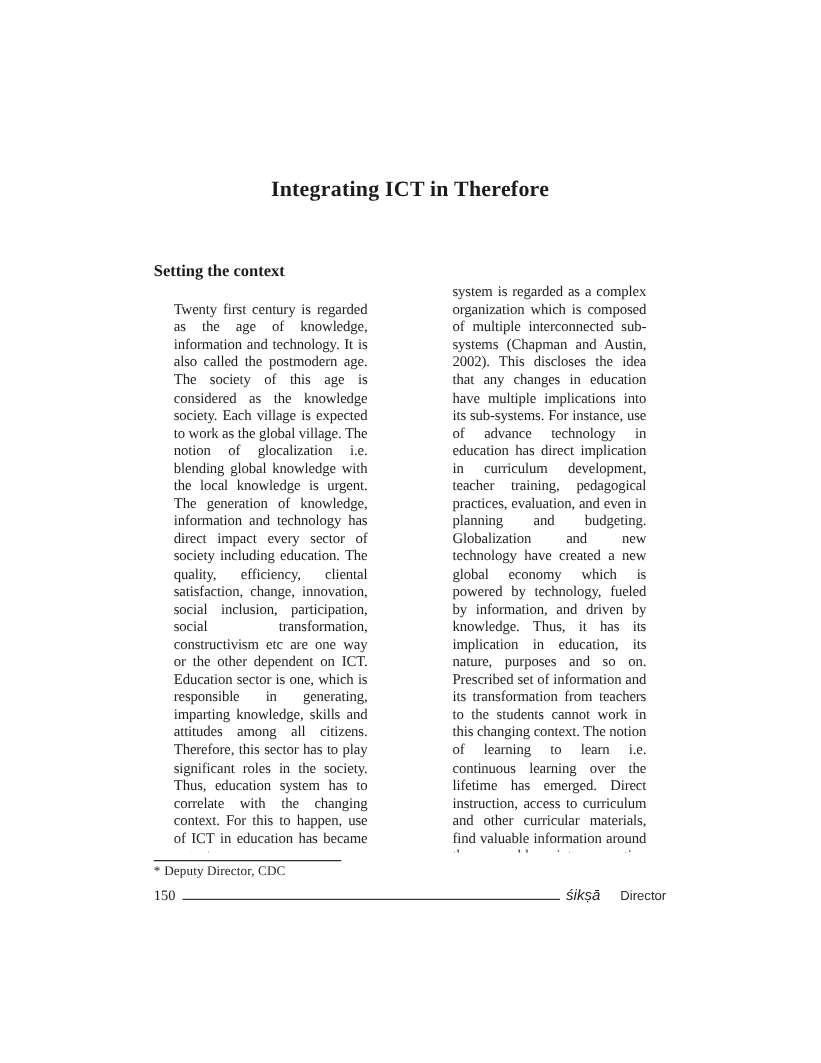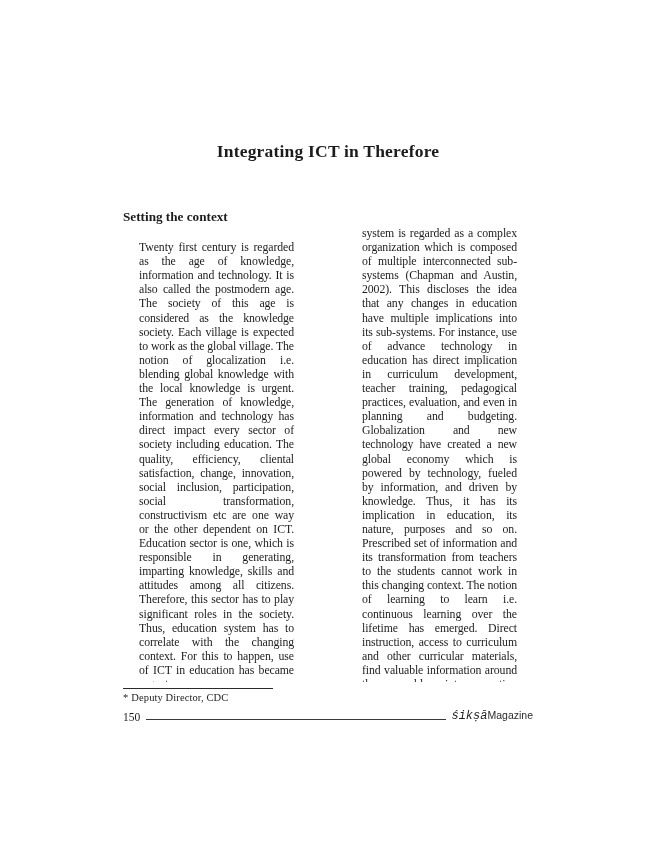--- a/index.html
+++ b/index.html
@@ -97,23 +97,23 @@
     font-size: 11.5px;
   }
   .footer-rule {
     flex: 1;
     height: 0;
     border-bottom: 1px solid #3a3a3a;
     margin: 0 5px 3px 6px;
   }
   .magazine-title {
     font-style: italic;
-    font-family: Liberation Mono, monospace;
+    font-family: Liberation Sans, sans-serif;
     font-size: 12px;
-    margin-right: 0;
+    margin-right: 16px;
   }
   .magazine-word {
     font-family: "Liberation Sans", sans-serif;
     font-size: 10.5px;
     color: #2a2a2a;
   }
 </style>
 </head>
 <body>
 
@@ -135,17 +135,17 @@
   <div class="footnote-rule"></div>
 
   <div class="footnote-line">
     <span class="marker">*</span><span>Deputy Director, CDC</span>
   </div>
 
   <div class="page-footer">
     <span class="page-number">150</span>
     <span class="footer-rule"></span>
     <span class="magazine">
-      <span class="magazine-title">śikṣā</span><span class="magazine-word">Magazine</span>
+      <span class="magazine-title">śikṣā</span><span class="magazine-word">Director</span>
     </span>
   </div>
 
 </div>
 
 </body></html>

